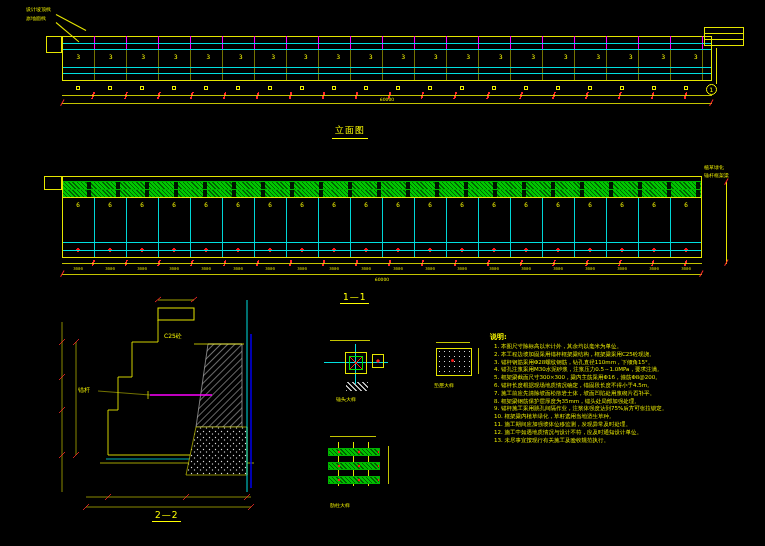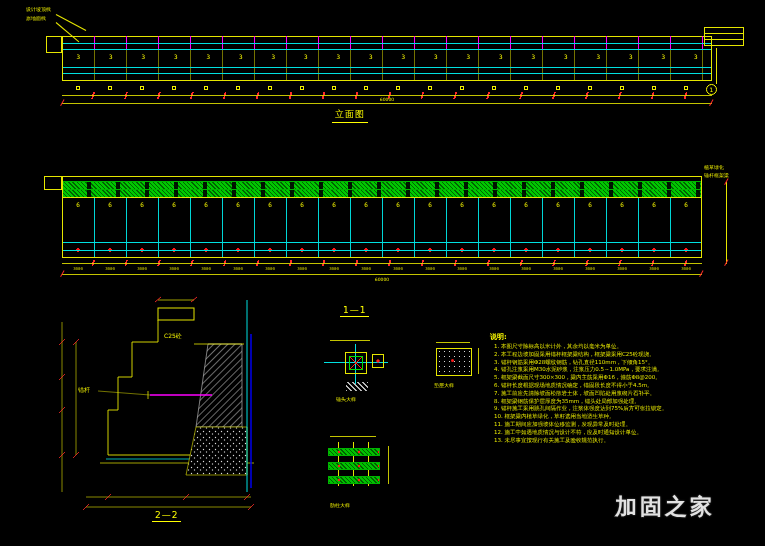--- a/index.html
+++ b/index.html
@@ -100,21 +100,21 @@
   <div class="a hl y dim" style="left:62px;top:103px;width:650px;"></div>
   <div class="a slash" style="left:59px;top:102px;"></div>
   <div class="a slash" style="left:708px;top:102px;"></div>
 
   <div class="a box" style="left:704px;top:27px;width:38px;height:17px;
        background-image:repeating-linear-gradient(#0000 0 5px,#e6e600 5px 6px);"></div>
   <div class="a vl y" style="left:716px;top:48px;height:36px;"></div>
   <div class="a circmark" style="left:706px;top:84px;">1</div>
   <div class="a box" style="left:46px;top:36px;width:14px;height:15px;"></div>
 
-  <div class="a title" style="left:332px;top:108px;">立面图</div>
+  <div class="a title" style="left:332px;top:124px;">立面图</div>
 
   <div class="a hl y" style="left:62px;top:176px;width:640px;"></div>
   <div class="a gband" style="left:62px;top:181px;width:640px;"></div>
   <div class="a gband" style="left:62px;top:189px;width:640px;"></div>
   <div class="a hl y" style="left:62px;top:197px;width:640px;"></div>
   <div class="a ccols" style="left:62px;top:198px;width:640px;height:60px;"></div>
   <div class="a numrow" style="left:62px;top:200px;width:640px;height:10px;">
     <span>6</span>
   <span>6</span>
       <span>6</span>
@@ -172,21 +172,21 @@
   <div class="a slash" style="left:698px;top:273px;"></div>
   <div class="a t45" style="left:62px;top:277px;width:640px;text-align:center;">60000</div>
 
   <div class="a t5" style="left:704px;top:164px;">植草绿化</div>
   <div class="a t5" style="left:704px;top:172px;">锚杆框架梁</div>
   <div class="a vl y" style="left:726px;top:182px;height:82px;"></div>
   <div class="a slash" style="left:723px;top:181px;"></div>
   <div class="a slash" style="left:723px;top:262px;"></div>
   <div class="a box" style="left:44px;top:176px;width:16px;height:12px;"></div>
 
-  <div class="a title" style="left:340px;top:305px;">1—1</div>
+  <div class="a title" style="left:340px;top:292px;">1—1</div>
 
   <svg class="a" style="left:46px;top:292px;" width="225" height="235" viewBox="0 0 225 235">
     <defs>
       <pattern id="hatch" width="5" height="5" patternUnits="userSpaceOnUse" patternTransform="rotate(45)">
         <rect width="5" height="5" fill="#000"></rect>
         <line x1="0" y1="0" x2="0" y2="5" stroke="#c4c4c4" stroke-width="1.1"></line>
       </pattern>
       <pattern id="dots" width="6" height="6" patternUnits="userSpaceOnUse">
         <rect width="6" height="6" fill="#000"></rect>
         <circle cx="1.5" cy="1.5" r="0.7" fill="#dcdcdc"></circle>
@@ -272,15 +272,14 @@
       <div class="note-line">6. 锚杆长度根据现场地质情况确定，锚固段长度不得小于4.5m。</div>
       <div class="note-line">7. 施工前应先清除坡面松散岩土体，坡面凹陷处用浆砌片石补平。</div>
       <div class="note-line">8. 框架梁钢筋保护层厚度为35mm，锚头处局部加强处理。</div>
       <div class="note-line">9. 锚杆施工采用跳孔间隔作业，注浆体强度达到75%后方可张拉锁定。</div>
       <div class="note-line">10. 框架梁内植草绿化，草籽选用当地适生草种。</div>
       <div class="note-line">11. 施工期间应加强坡体位移监测，发现异常及时处理。</div>
       <div class="note-line">12. 施工中如遇地质情况与设计不符，应及时通知设计单位。</div>
       <div class="note-line">13. 未尽事宜按现行有关施工及验收规范执行。</div>
     </div>
 
-  <div class="a wm-t" style="left:615px;top:492px;">加固之家</div>
 
 </div>
 
 </body></html>

